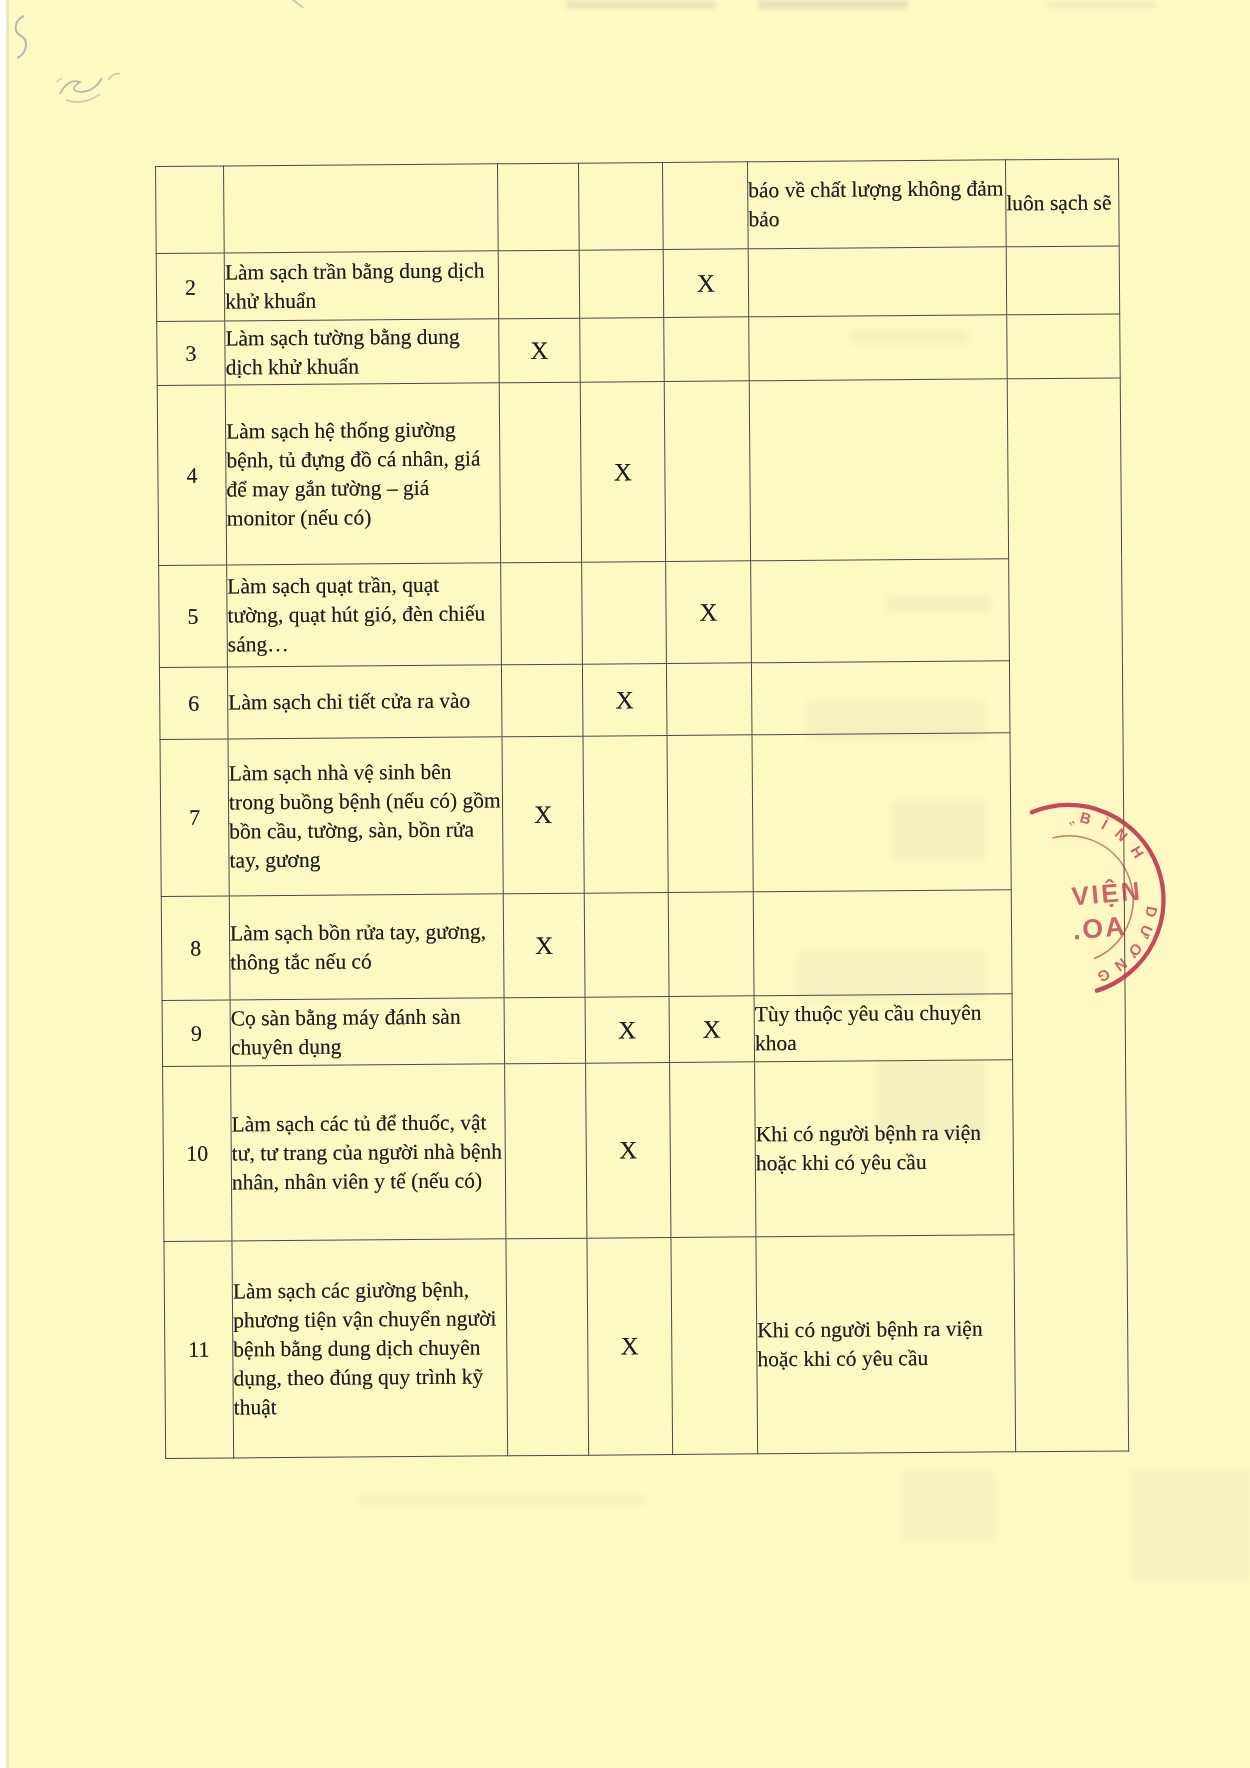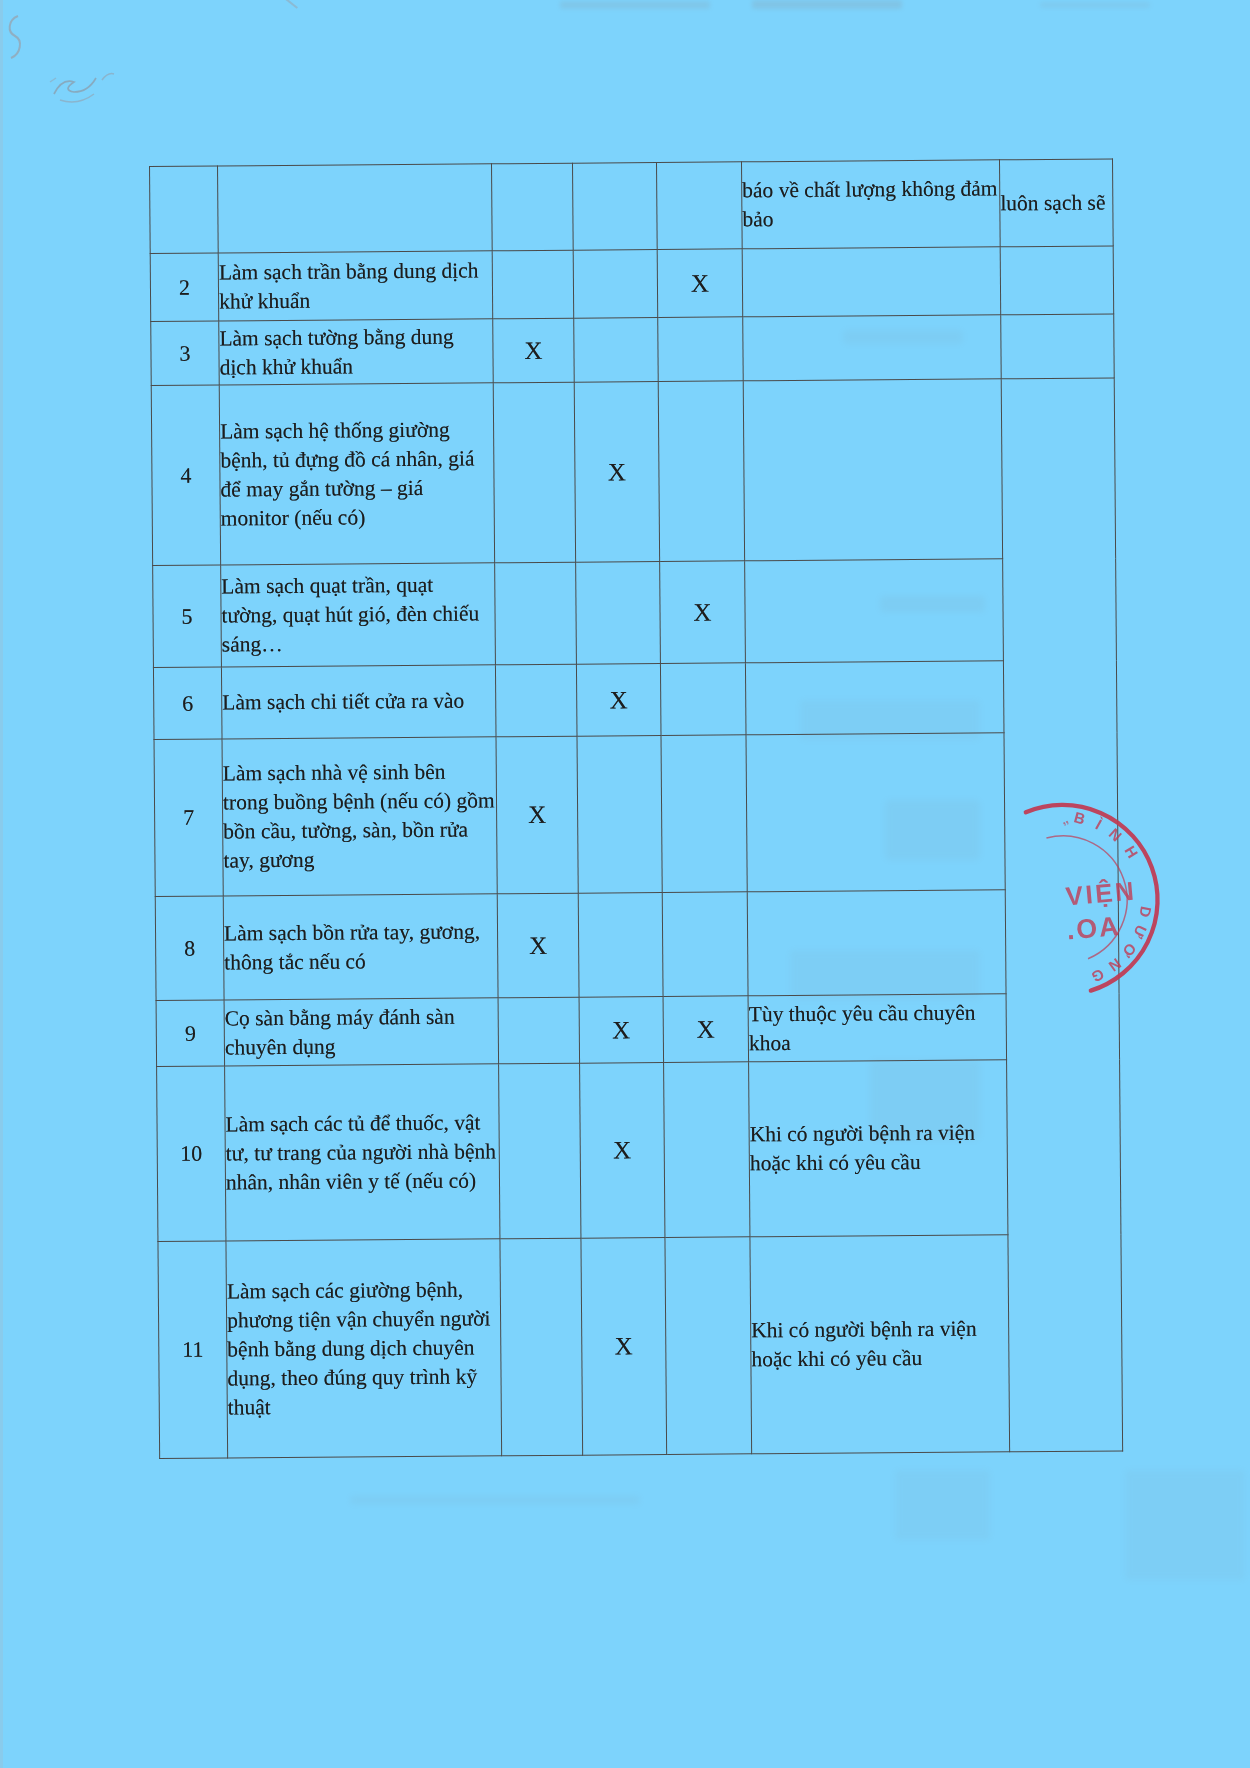--- a/index.html
+++ b/index.html
@@ -1,21 +1,21 @@
 <!DOCTYPE html>
 <html><head>
 <meta charset="utf-8">
 <style>
   html,body{margin:0;padding:0;}
   body{
     width:1250px;height:1768px;position:relative;overflow:hidden;
     background:#ffffff;
     font-family:"Liberation Serif","DejaVu Serif",serif;
   }
-  .page{position:absolute;inset:0;background:#7dd3fc;}
+  .page{position:absolute;inset:0;background:#fef9c3;margin-left:6px;}
   .edge-shade{position:absolute;left:0;top:0;width:3px;height:100%;background:#aeb4ba;opacity:.25;}
 
   
   .table-wrap{position:absolute;left:149px;top:163px;transform:rotate(-0.45deg);transform-origin:40% 0;}
   table.sched{border-collapse:collapse;table-layout:fixed;width:963px;color:#1d1d1d;font-size:21.5px;}
   table.sched td{
     border:1.8px solid #4a4a4a;padding:0;vertical-align:middle;
     text-shadow:0 0 .6px rgba(25,25,25,.55);
   }
   .c-num{text-align:center;font-size:22px;}

